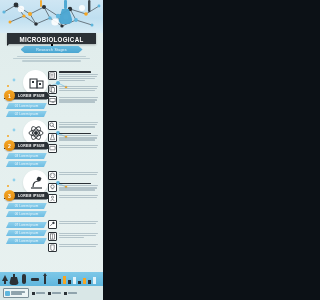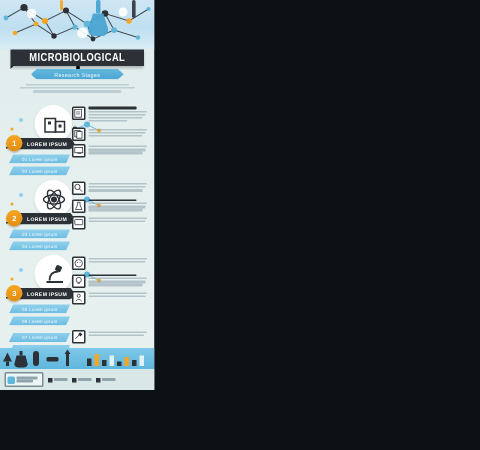--- a/index.html
+++ b/index.html
@@ -1,18 +1,18 @@
 <!DOCTYPE html>
 <html><head>
 <meta charset="utf-8">
 <style>
   html,body{margin:0;padding:0;background:#0c1116;}
   body{width:103px;height:300px;overflow:hidden;
        font-family:"Liberation Sans",sans-serif;}
-  .poster{position:relative;width:103px;height:260px;overflow:hidden;
+  .poster{position:relative;width:103px;height:300px;overflow:hidden;
           background:linear-gradient(180deg,#dfeceb 0%,#e4efee 40%,#e8f1f0 100%);}
 
   
   .hero{position:relative;height:33px;width:100%;
         background:linear-gradient(180deg,#cfe6f3 0%,#bfdff0 55%,#d9ecf5 100%);
         overflow:hidden;}
   .hero svg{position:absolute;inset:0;}
 
   
   .titlewrap{position:absolute;top:33px;left:0;width:103px;}

